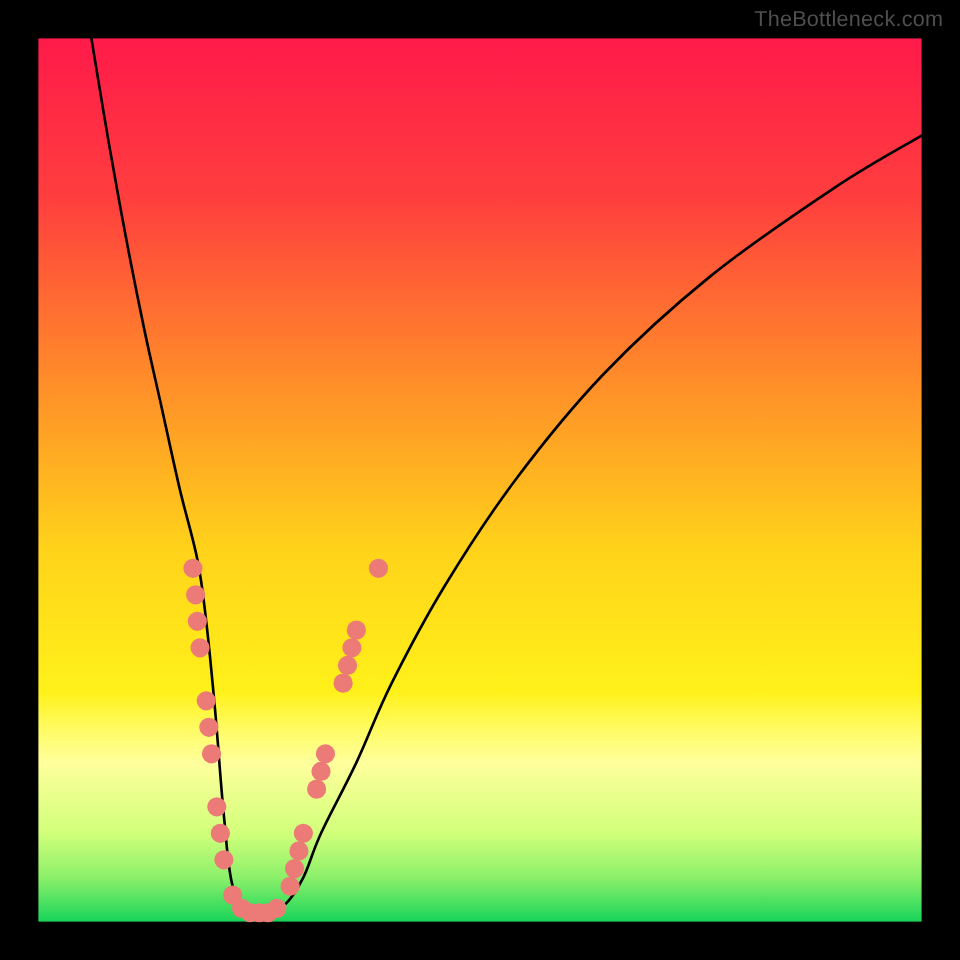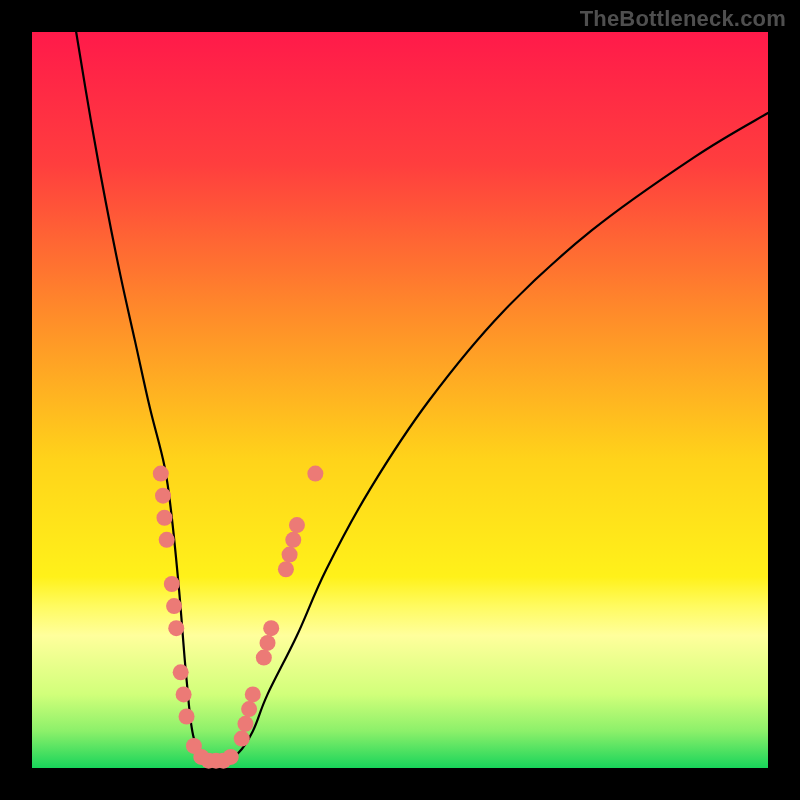--- a/index.html
+++ b/index.html
@@ -25,23 +25,23 @@
     top: 32px;
     width: 736px;
     height: 736px;
     
   }
   .watermark {
     position: absolute;
     top: 6px;
     right: 14px;
     color: #4f4f4f;
-    font-size: 22px;
+    font-size: 18px;
     letter-spacing: 0.2px;
-    font-weight: 700;
+    font-weight: 400;
     user-select: none;
     text-align: right;
   }
   svg.curve {
     position: absolute;
     left: 0;
     top: 0;
     width: 736px;
     height: 736px;
     overflow: visible;

